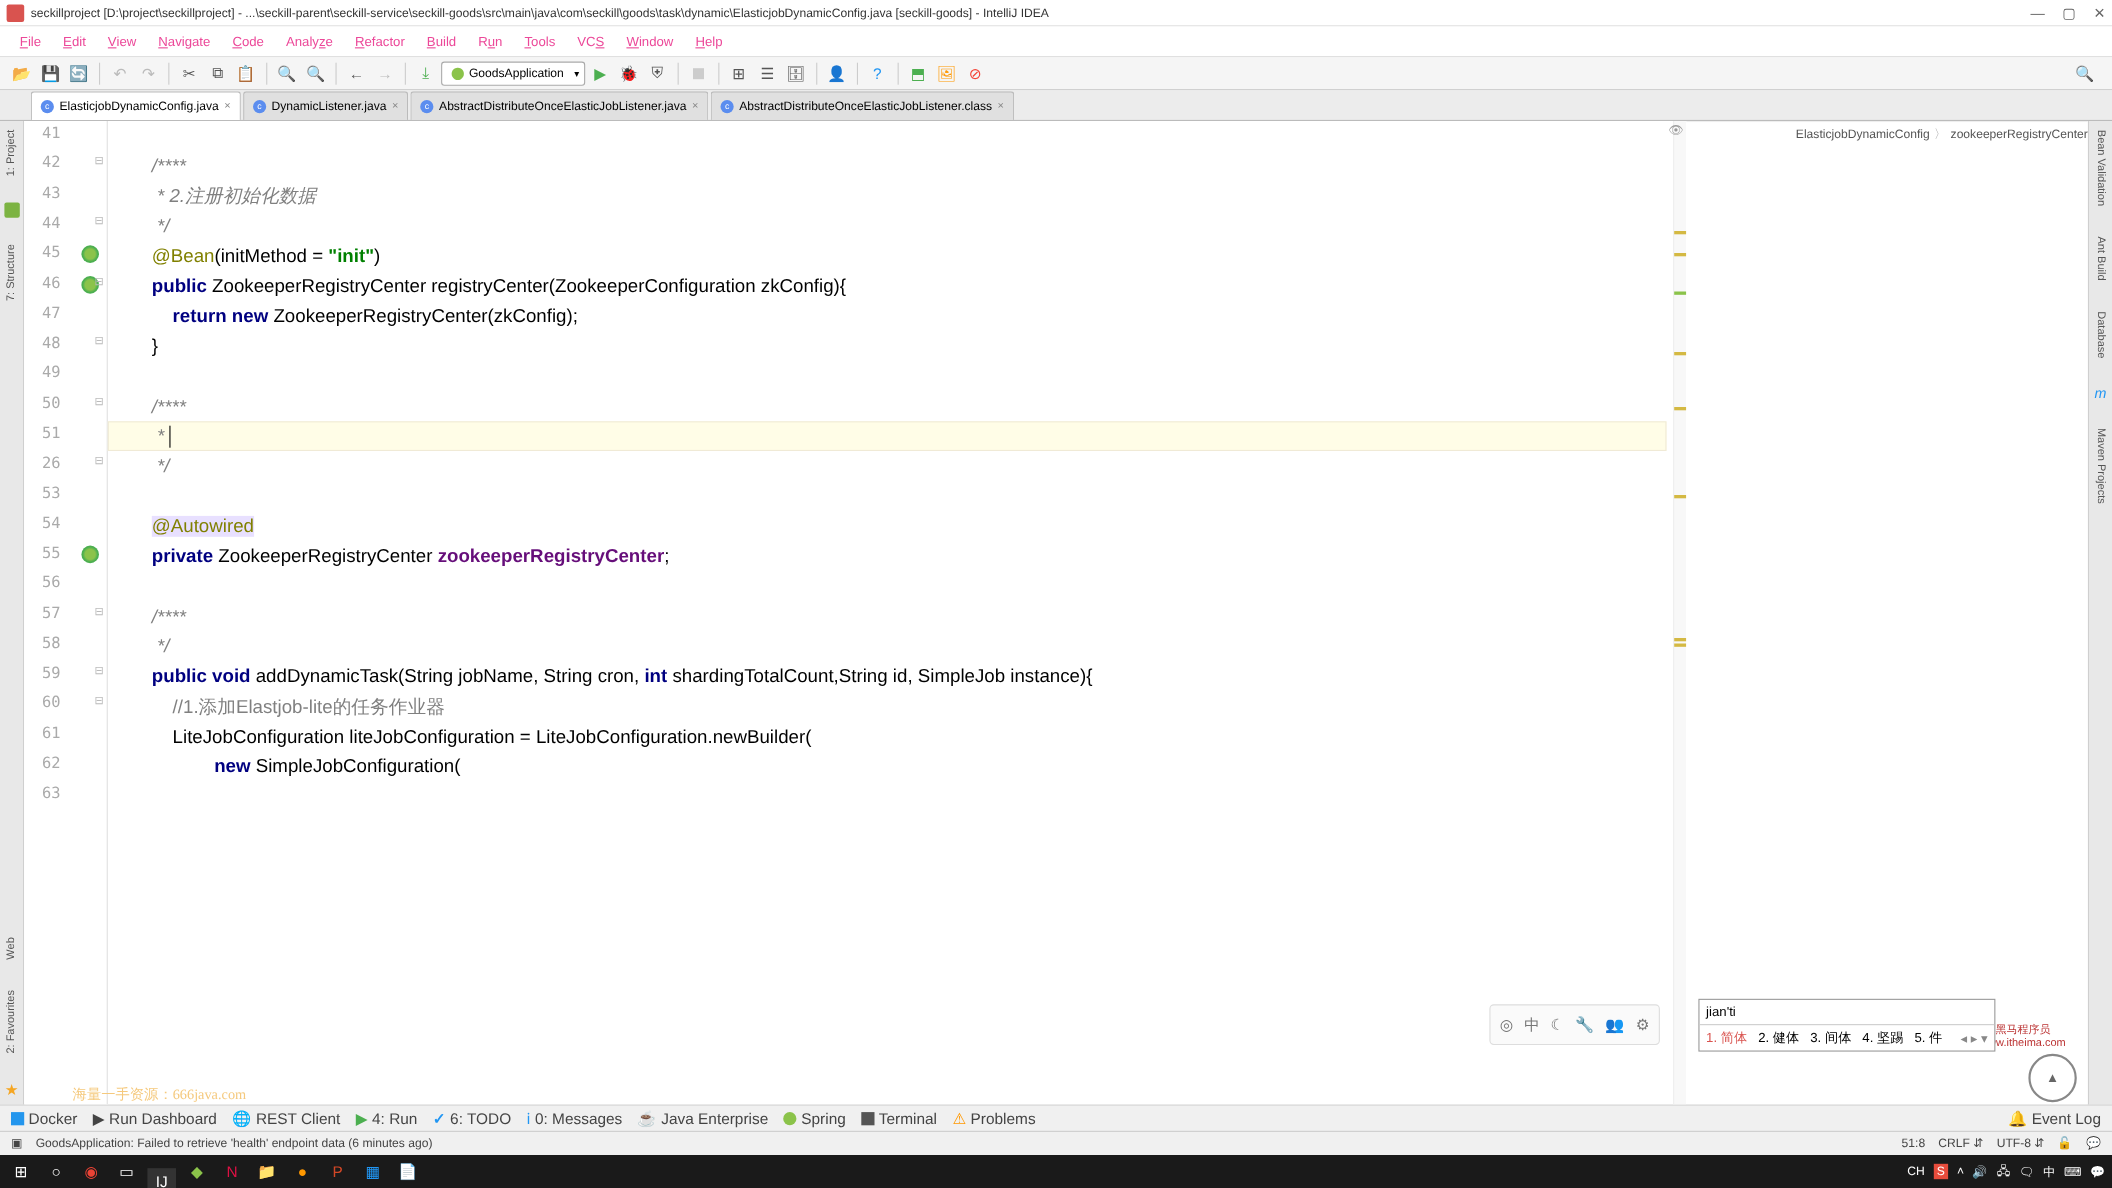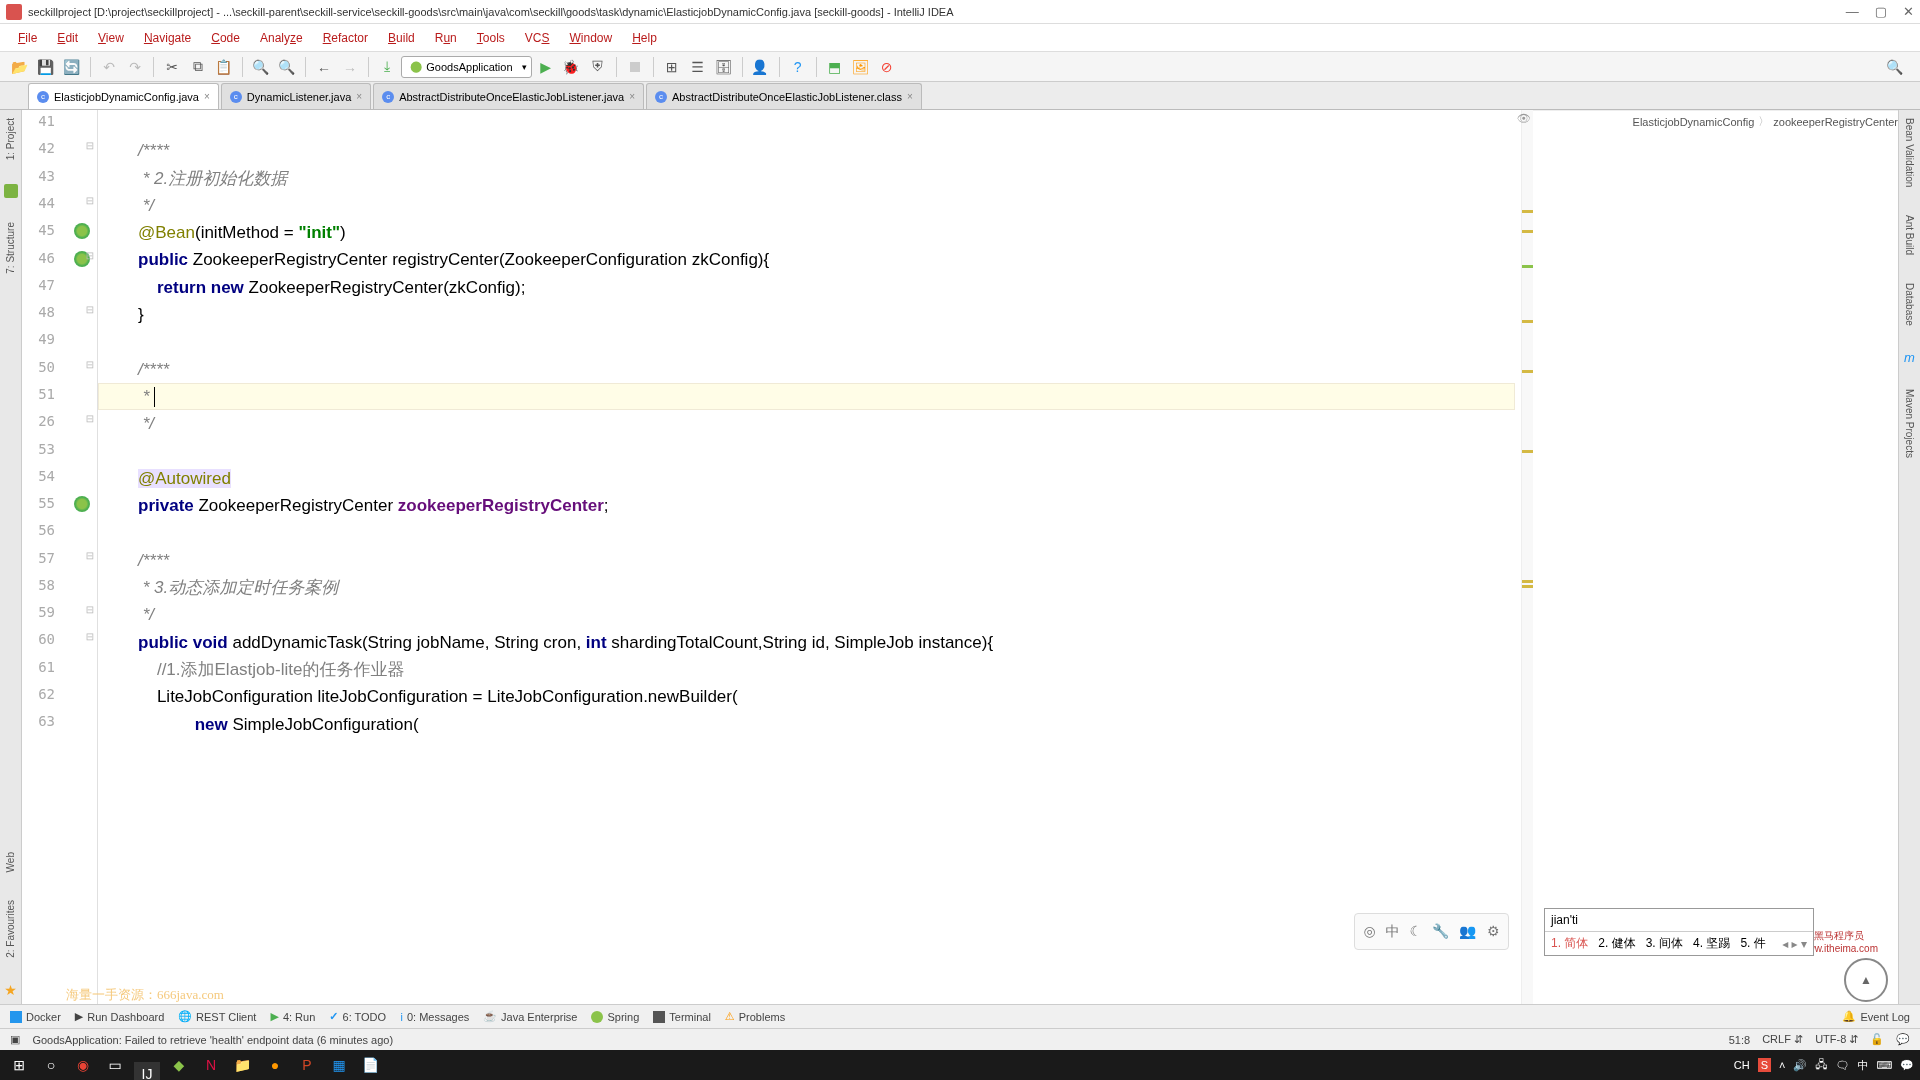--- a/index.html
+++ b/index.html
@@ -5,21 +5,21 @@
 * { margin: 0; padding: 0; box-sizing: border-box; font-family: "Segoe UI", Arial, sans-serif; }
 body { background: #f0f0f0; width: 1920px; height: 1080px; overflow: hidden; font-size: 12px; }
 
 .titlebar { height: 24px; background: #fff; display: flex; align-items: center; padding: 0 6px; border-bottom: 1px solid #ddd; }
 .titlebar .icon { width: 16px; height: 16px; background: #d9534f; border-radius: 2px; margin-right: 6px; }
 .titlebar .title { flex: 1; font-size: 11px; color: #333; }
 .titlebar .winbtns { display: flex; gap: 16px; font-size: 13px; color: #666; }
 .titlebar .winbtns span { cursor: pointer; }
 
 .menubar { height: 28px; background: #fff; display: flex; align-items: center; padding: 0 10px; gap: 4px; border-bottom: 1px solid #ddd; }
-.menubar span { padding: 4px 8px; font-size: 12px; color: #b91c1c; cursor: pointer; }
+.menubar span { padding: 4px 8px; font-size: 12px; color: #ec4899; cursor: pointer; }
 
 .toolbar { height: 30px; background: #f5f5f5; display: flex; align-items: center; padding: 0 8px; gap: 2px; border-bottom: 1px solid #ccc; }
 .tb-btn { width: 24px; height: 24px; display: flex; align-items: center; justify-content: center; color: #555; cursor: pointer; font-size: 14px; }
 .tb-sep { width: 1px; height: 20px; background: #ccc; margin: 0 4px; }
 .run-config { height: 22px; border: 1px solid #aaa; border-radius: 3px; background: #fff; padding: 0 18px 0 8px; display: flex; align-items: center; font-size: 11px; position: relative; }
 .run-config::after { content: '▾'; position: absolute; right: 4px; font-size: 9px; }
 .green-tri { color: #4caf50; }
 .green-bug { color: #4caf50; position: relative; }
 .red-sq { width: 10px; height: 10px; background: #ccc; }
 
@@ -77,21 +77,21 @@
 .ime-input { padding: 4px 6px; border-bottom: 1px solid #ccc; }
 .ime-cands { padding: 3px 6px; display: flex; gap: 10px; align-items: center; }
 .ime-cands .sel { color: #d9534f; }
 .ime-nav { margin-left: auto; color: #888; }
 
 .watermark { position: absolute; left: 44px; bottom: 0px; color: #f5c97d; font-size: 13px; pointer-events: none; z-index: 20; font-family: SimSun, serif; }
 
 .btm-icon-row { position: absolute; right: 12px; bottom: 54px; display: flex; gap: 10px; background: #fafafa; padding: 4px 8px; border: 1px solid #ddd; border-radius: 4px; z-index: 5; }
 .btm-icon-row span { color: #777; font-size: 14px; cursor: pointer; }
 
-.bottombar { height: 24px; background: #f0f0f0; border-top: 1px solid #ccc; display: flex; align-items: center; padding: 0 10px; gap: 14px; font-size: 11px; color: #444; }
+.bottombar { height: 24px; background: #f0f0f0; border-top: 1px solid #ccc; display: flex; align-items: center; padding: 0 10px; gap: 14px; font-size: 14px; color: #444; }
 .bottombar .item { display: flex; align-items: center; gap: 4px; cursor: pointer; }
 .bottombar .spacer { flex: 1; }
 .bi { width: 12px; height: 12px; display: inline-block; }
 .bi-docker { background: #2496ed; }
 .bi-todo { color: #2196f3; font-weight: bold; }
 .bi-msg { color: #2196f3; }
 .bi-java { color: #2196f3; }
 .bi-spring { color: #8bc34a; border-radius: 50%; background: #8bc34a; }
 .bi-term { background: #555; }
 .bi-prob { color: #ff9800; }
@@ -269,21 +269,20 @@
         <div class="line"><span>}</span></div>
         <div class="line"><span></span></div>
         <div class="line"><span class="cmt">/****</span></div>
         <div class="line"><span class="cmt"> * </span><span class="cursor"></span></div>
         <div class="line"><span class="cmt"> */</span></div>
         <div class="line"><span></span></div>
         <div class="line"><span class="ann-hl">@Autowired</span></div>
         <div class="line"><span class="kw">private</span><span class="ty"> ZookeeperRegistryCenter </span><span class="fld">zookeeperRegistryCenter</span><span>;</span></div>
         <div class="line"><span></span></div>
         <div class="line"><span class="cmt">/****</span></div>
-        <div class="line"><span class="cmt"><span> * 3.</span><span>动态添加定时任务案例</span></span></div>
         <div class="line"><span class="cmt"> */</span></div>
         <div class="line"><span class="kw">public</span><span class="kw"> void</span><span class="fn"> addDynamicTask</span><span>(String jobName, String cron, </span><span class="kw">int</span><span> shardingTotalCount,String id, SimpleJob instance){</span></div>
         <div class="line"><span>    </span><span class="cmt2">//1.添加Elastjob-lite的任务作业器</span></div>
         <div class="line"><span>    </span><span>LiteJobConfiguration liteJobConfiguration = LiteJobConfiguration.newBuilder(</span></div>
         <div class="line"><span>            </span><span class="kw">new</span><span> SimpleJobConfiguration(</span></div>
 
         <div class="btm-icon-row">
           <span>◎</span>
           <span>中</span>
           <span>☾</span>

